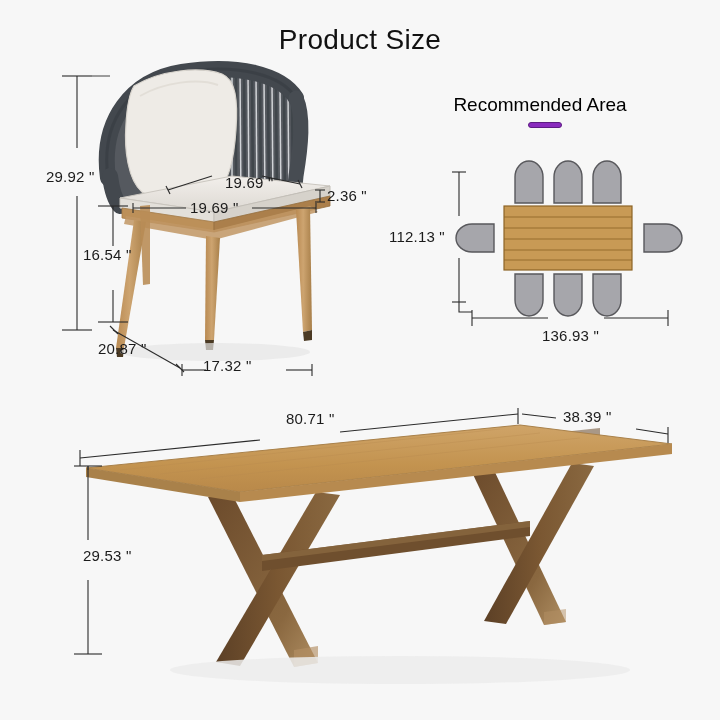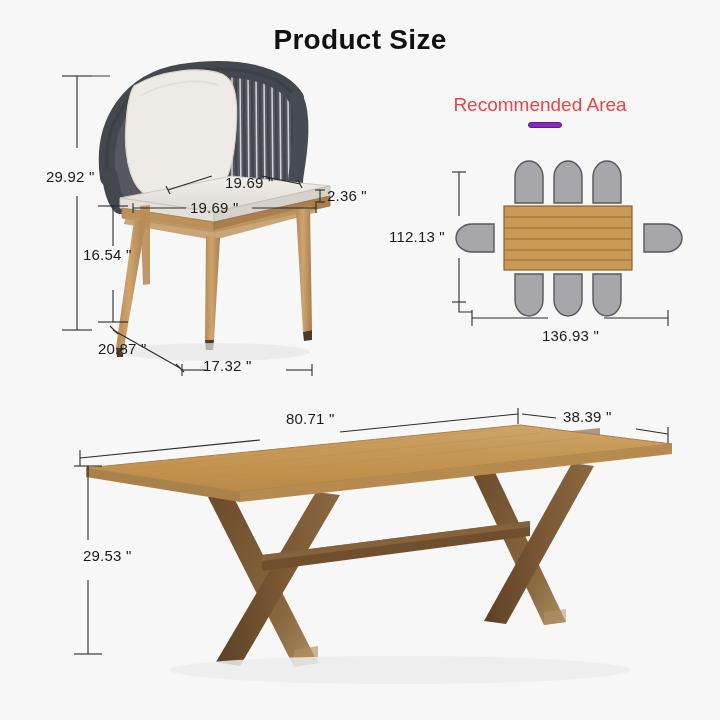--- a/index.html
+++ b/index.html
@@ -18,31 +18,31 @@
     font-weight:400;
     color:#1b1b1b;
     white-space:nowrap;
     letter-spacing:.2px;
   }
   #page-title{
     position:absolute;
     left:0;right:0;top:24px;
     text-align:center;
     font-size:28px;
-    font-weight:700;
+    font-weight:400;
     letter-spacing:.3px;
     color:#111;
   }
   #rec-title{
     position:absolute;
     left:380px;width:320px;top:94px;
     text-align:center;
     font-size:19px;
     font-weight:400;
-    color:#ef4444;
+    color:#000000;
   }
   #rec-accent{
     position:absolute;
     left:528px;top:122px;
     width:34px;height:6px;
     border-radius:3px;
     background:#8A2BBE;
     border:1px solid #5d1c82;
     box-sizing:border-box;
   }

